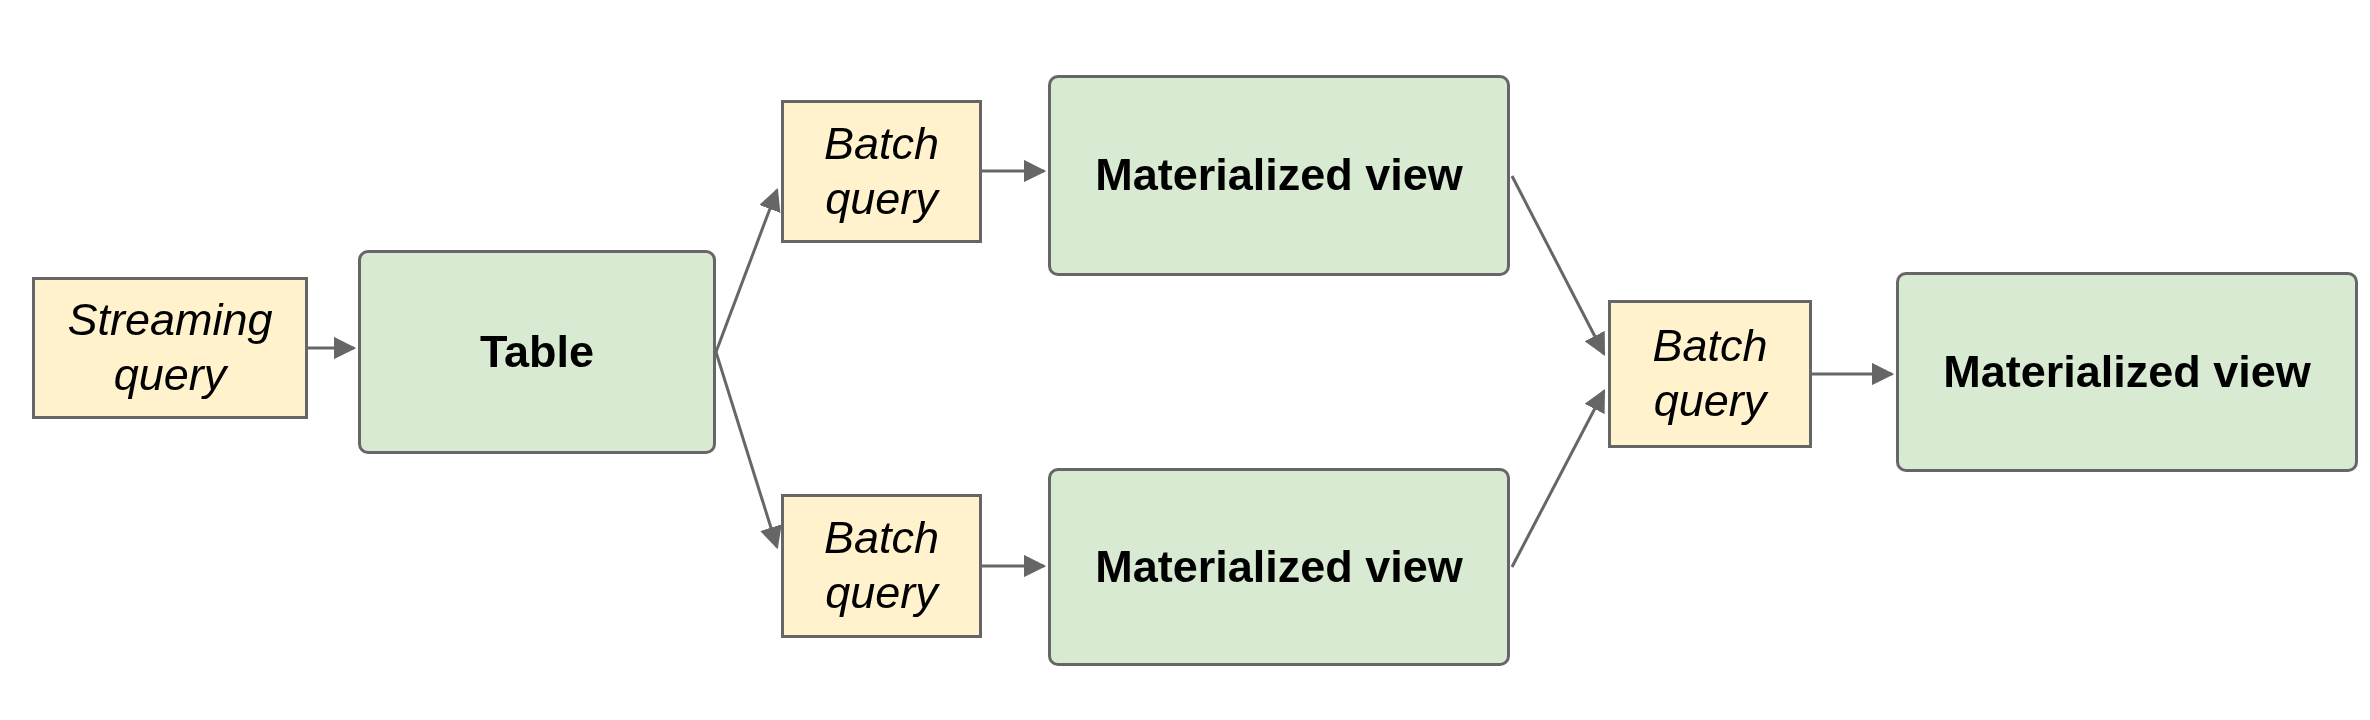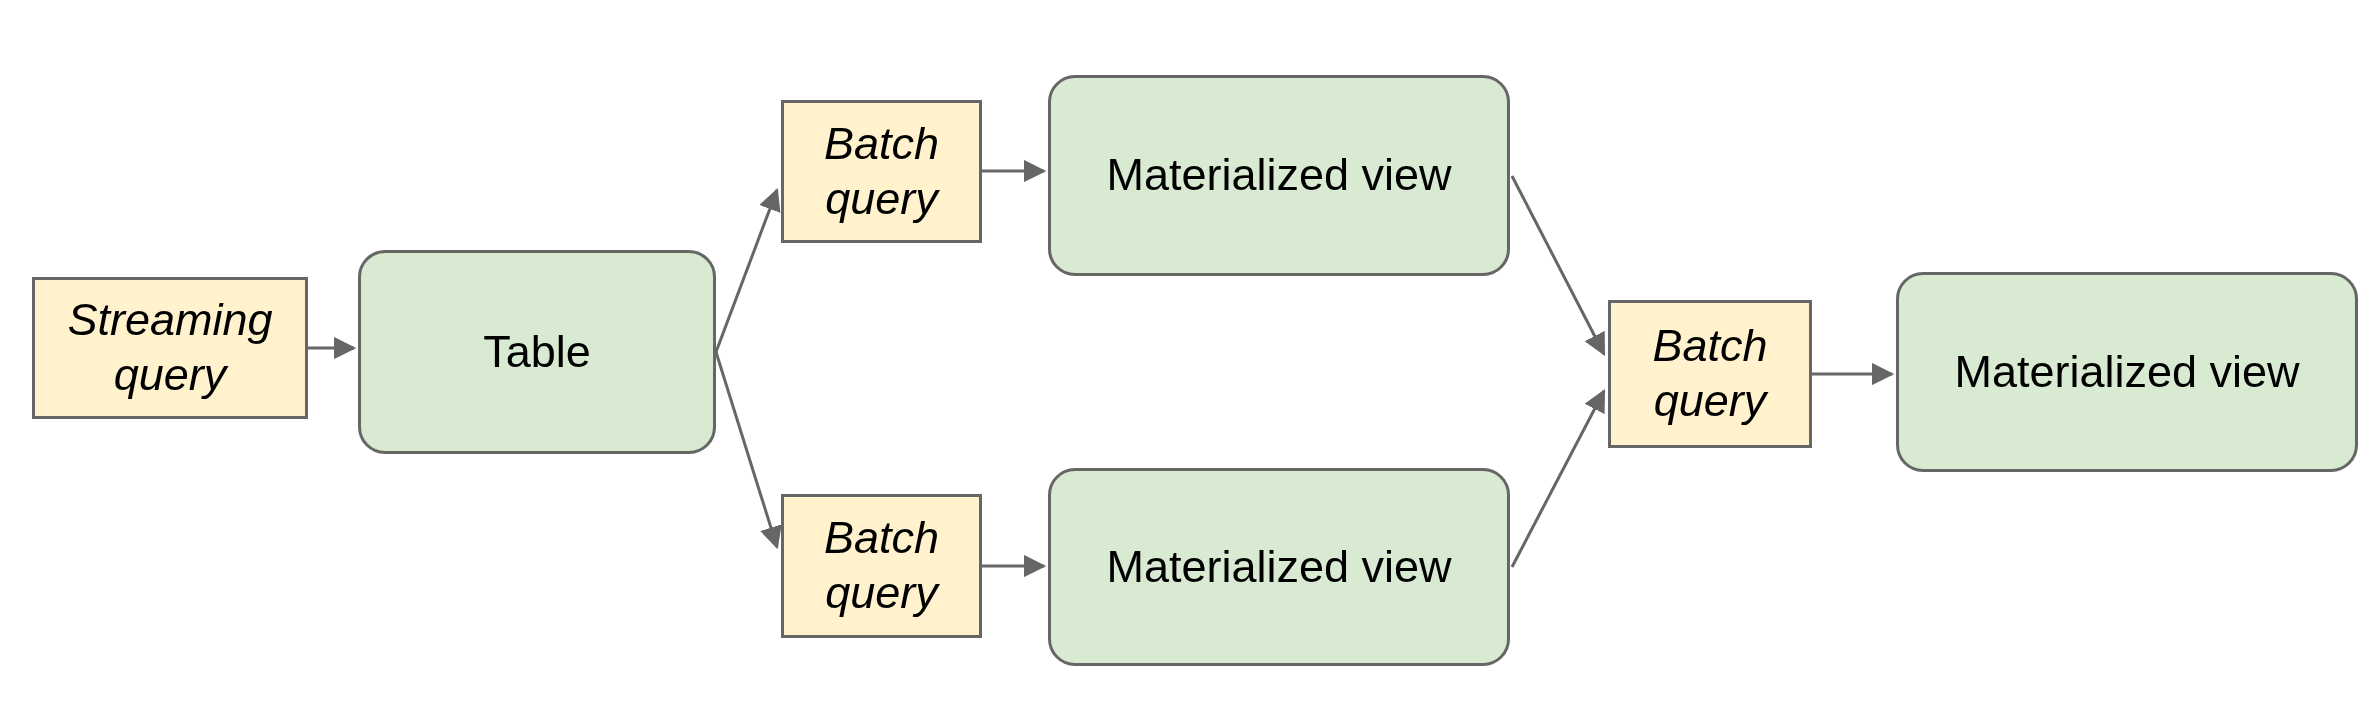--- a/index.html
+++ b/index.html
@@ -25,21 +25,21 @@
     display: flex;
     align-items: center;
     justify-content: center;
     text-align: center;
     color: var(--text, #000000);
     font-size: 45px;
     line-height: 1.22;
     padding: 0 14px;
   }
   .node--rect { border-radius: 0; font-style: italic; }
-  .node--rounded { border-radius: 27px; }
+  .node--rounded { border-radius: 10px; font-weight: bold; }
   .node__label { display: block; }
 </style>
 </head>
 <body>
 
 <div class="canvas" style="--bg: #ffffff; --border: #666666; --text: #000000;">
   <svg class="edge-layer" viewBox="0 0 2370 720" xmlns="http://www.w3.org/2000/svg">
     <defs>
       <marker id="arrowhead" viewBox="0 0 10 10" refX="9" refY="5" markerWidth="7.5" markerHeight="7.5" orient="auto-start-reverse">
         <path id="arrowhead-path" d="M 0 0 L 10 5 L 0 10 z" fill="#666666"></path>

